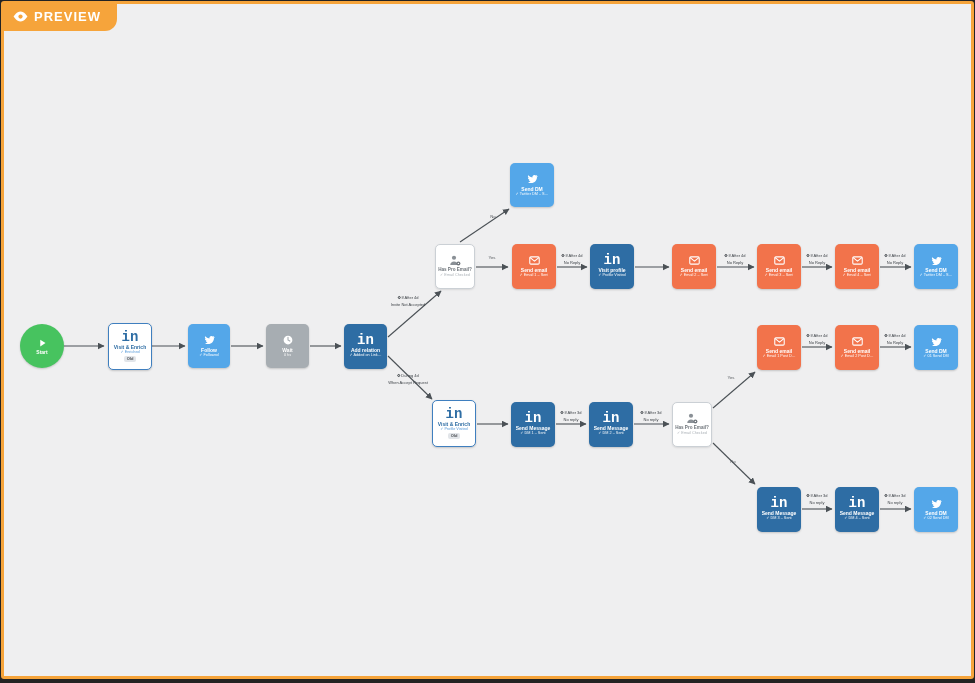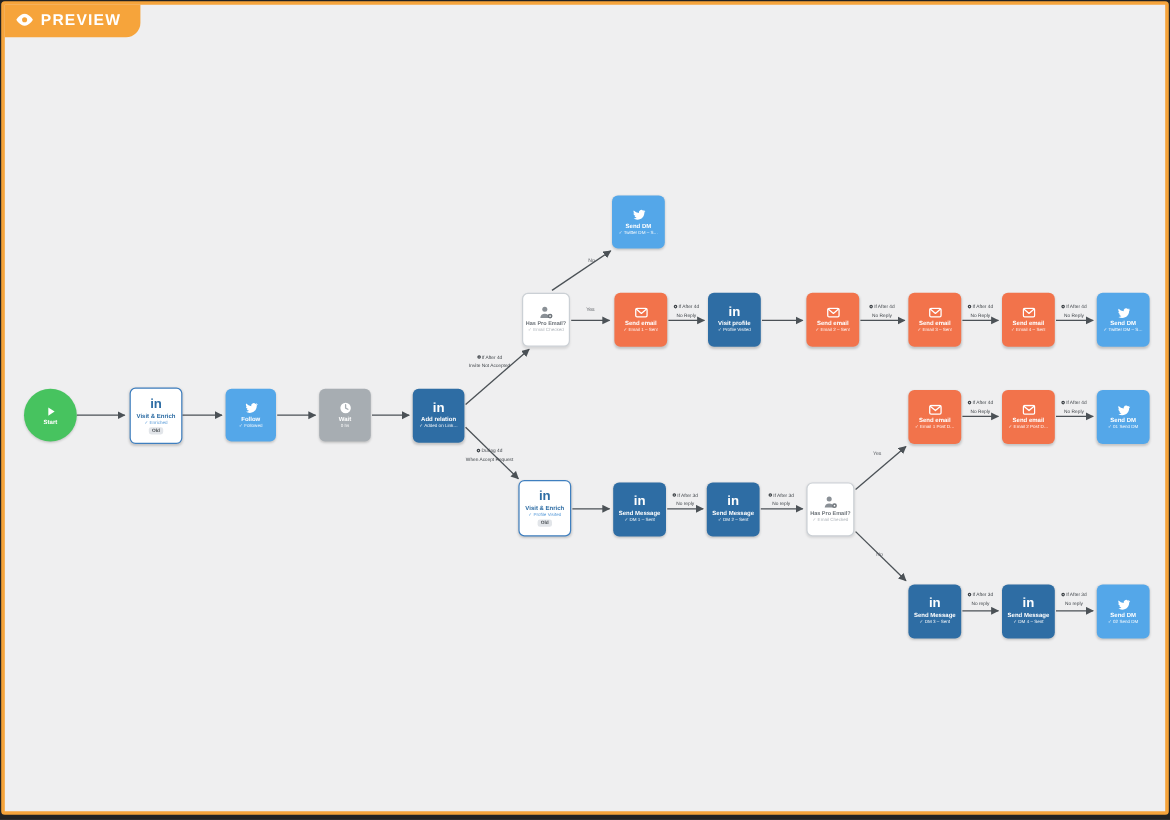--- a/index.html
+++ b/index.html
@@ -21,21 +21,21 @@
   .node .sub{font-size:3.8px;line-height:5px;white-space:nowrap;max-width:42px;overflow:hidden;opacity:.95;}
   .node .badge-old{font-size:4px;background:#E2E5E9;color:#4A4F54;border-radius:2px;
     padding:0 2.5px;margin-top:1.5px;line-height:5.5px;font-weight:bold;}
   .node.t-white-blue{border:1px solid #3F7FBF;}
   .node.t-white-blue .title{color:#2E6DA4;}
   .node.t-white-blue .sub{color:#4E94D6;}
   .node.t-white-gray{border:1px solid #CBD0D5;box-shadow:0 1px 2px rgba(0,0,0,.10);}
   .node.t-white-gray .title{color:#6E747A;font-size:4.6px;}
   .node.t-white-gray .sub{color:#AAB0B6;}
   .node.t-dark .title,.node.t-dark .sub{color:#fff;}
-  .li-glyph{font-weight:bold;font-size:11px;line-height:9px;}
+  .li-glyph{font-weight:bold;font-size:14px;line-height:9px;font-family:Liberation Mono, monospace;}
   .elabel{position:absolute;transform:translateX(-50%);font-size:4px;line-height:6.5px;
     color:#3E4348;text-align:center;white-space:nowrap;z-index:6;}
   .elabel .yn{font-size:4.3px;color:#55595e;}
   .cdot{display:inline-block;width:3px;height:3px;border:1px solid #3E4348;border-radius:50%;
     margin-right:1px;vertical-align:middle;box-sizing:border-box;}
 </style>
 </head>
 <body>
 
 <div class="outer">

